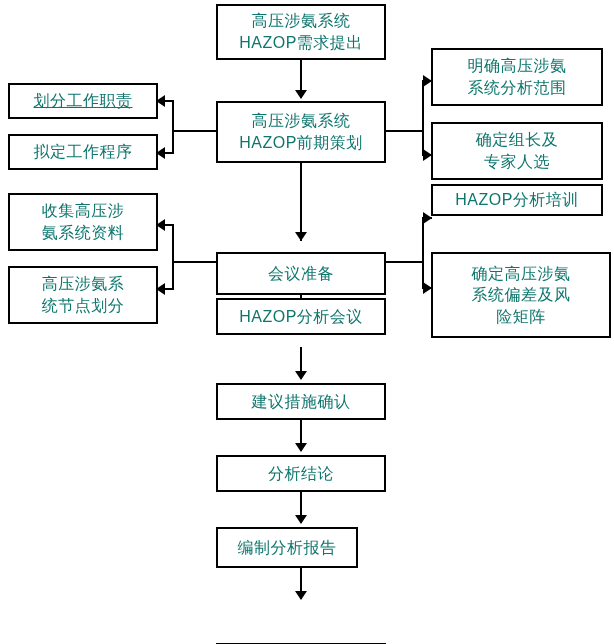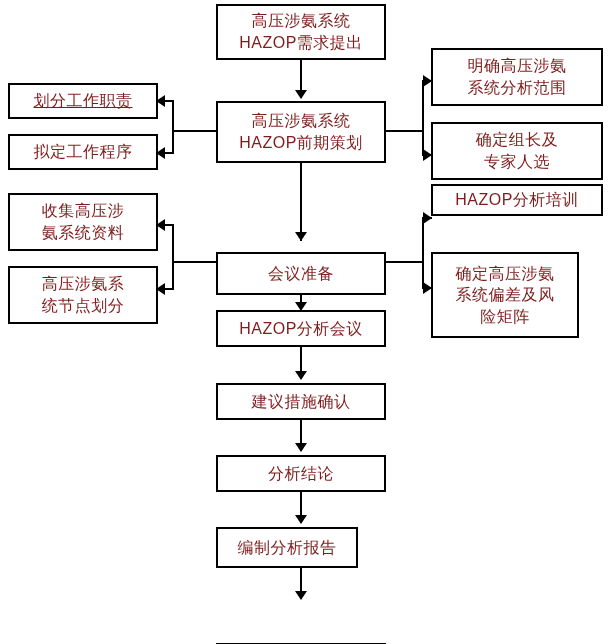--- a/index.html
+++ b/index.html
@@ -19,21 +19,21 @@
     position: absolute;
     box-sizing: border-box;
     border: 2px solid #000000;
     background: #ffffff;
     display: flex;
     align-items: center;
     justify-content: center;
     text-align: center;
     font-size: 16px;
     line-height: 1.35;
-    color: #7f1d1d;
+    color: #0f766e;
     letter-spacing: 0.5px;
     white-space: pre-line;
     padding: 14px 4px;
   }
   .line {
     position: absolute;
     background: #000000;
   }
   .line.h { height: 2px; }
   .line.v { width: 2px; }
@@ -129,25 +129,25 @@
   <div class="node" style="left:216px; top:240px; width:170px; height:43px;margin-top:12px;">会议准备</div>
 
   <div class="node" style="left:8px; top:193px; width:150px; height:58px;">收集高压涉
 氨系统资料</div>
 
   <div class="node" style="left:8px; top:266px; width:150px; height:58px;">高压涉氨系
 统节点划分</div>
 
   <div class="node" style="left:431px; top:184px; width:172px; height:24px;">HAZOP分析培训</div>
 
-  <div class="node" style="left:431px; top:252px; width:148px; height:86px;">确定高压涉氨
+  <div class="node" style="left:431px; top:252px; width:180px; height:86px;">确定高压涉氨
 系统偏差及风
 险矩阵</div>
 
-  <div class="node" style="left:216px; top:310px; width:170px; height:37px;">HAZOP分析会议</div>
+  <div class="node" style="left:216px; top:298px; width:170px; height:37px;">HAZOP分析会议</div>
 
   <div class="node" style="left:216px; top:383px; width:170px; height:37px;">建议措施确认</div>
 
   <div class="node" style="left:216px; top:455px; width:170px; height:37px;">分析结论</div>
 
   <div class="node" style="left:216px; top:527px; width:142px; height:41px;">编制分析报告</div>
 
   <div class="node" style="left:216px; top:620px; width:170px; height:41px;margin-top:23px;">评审</div>
 
 </div>

